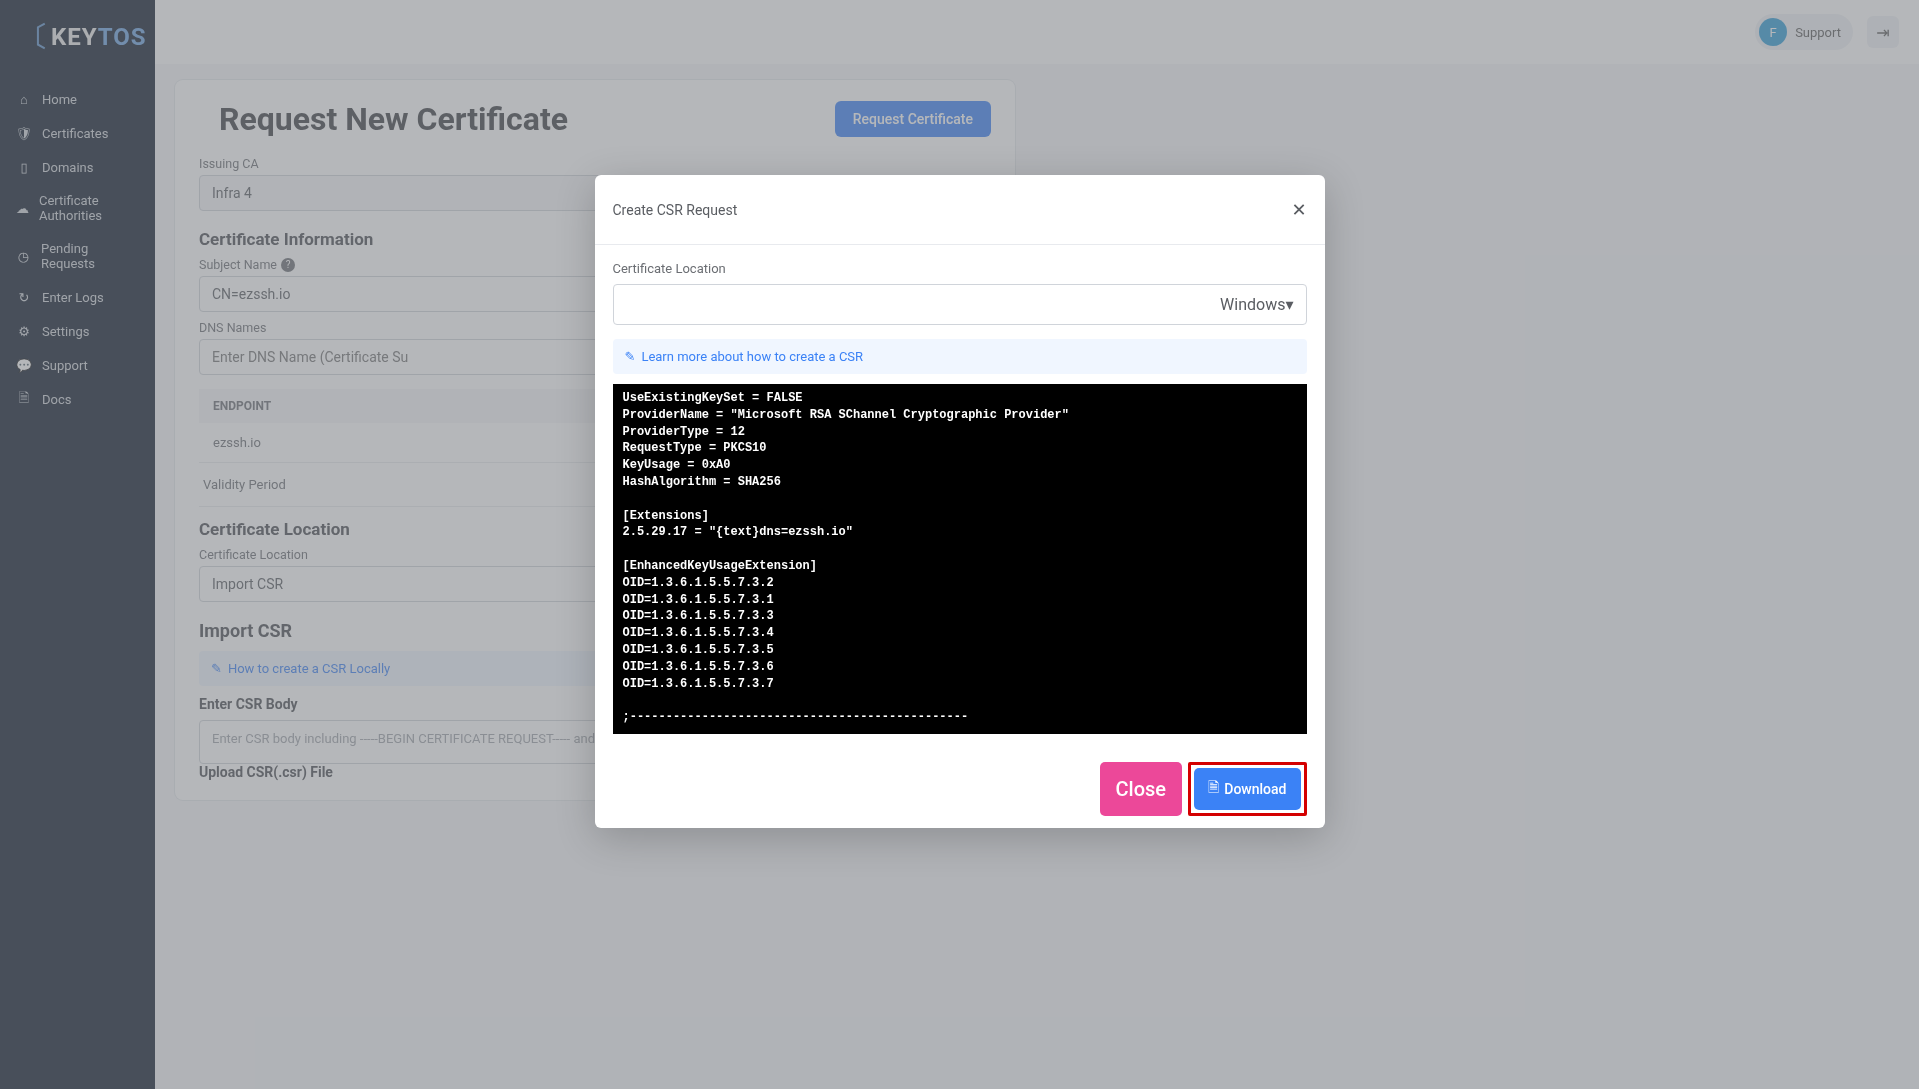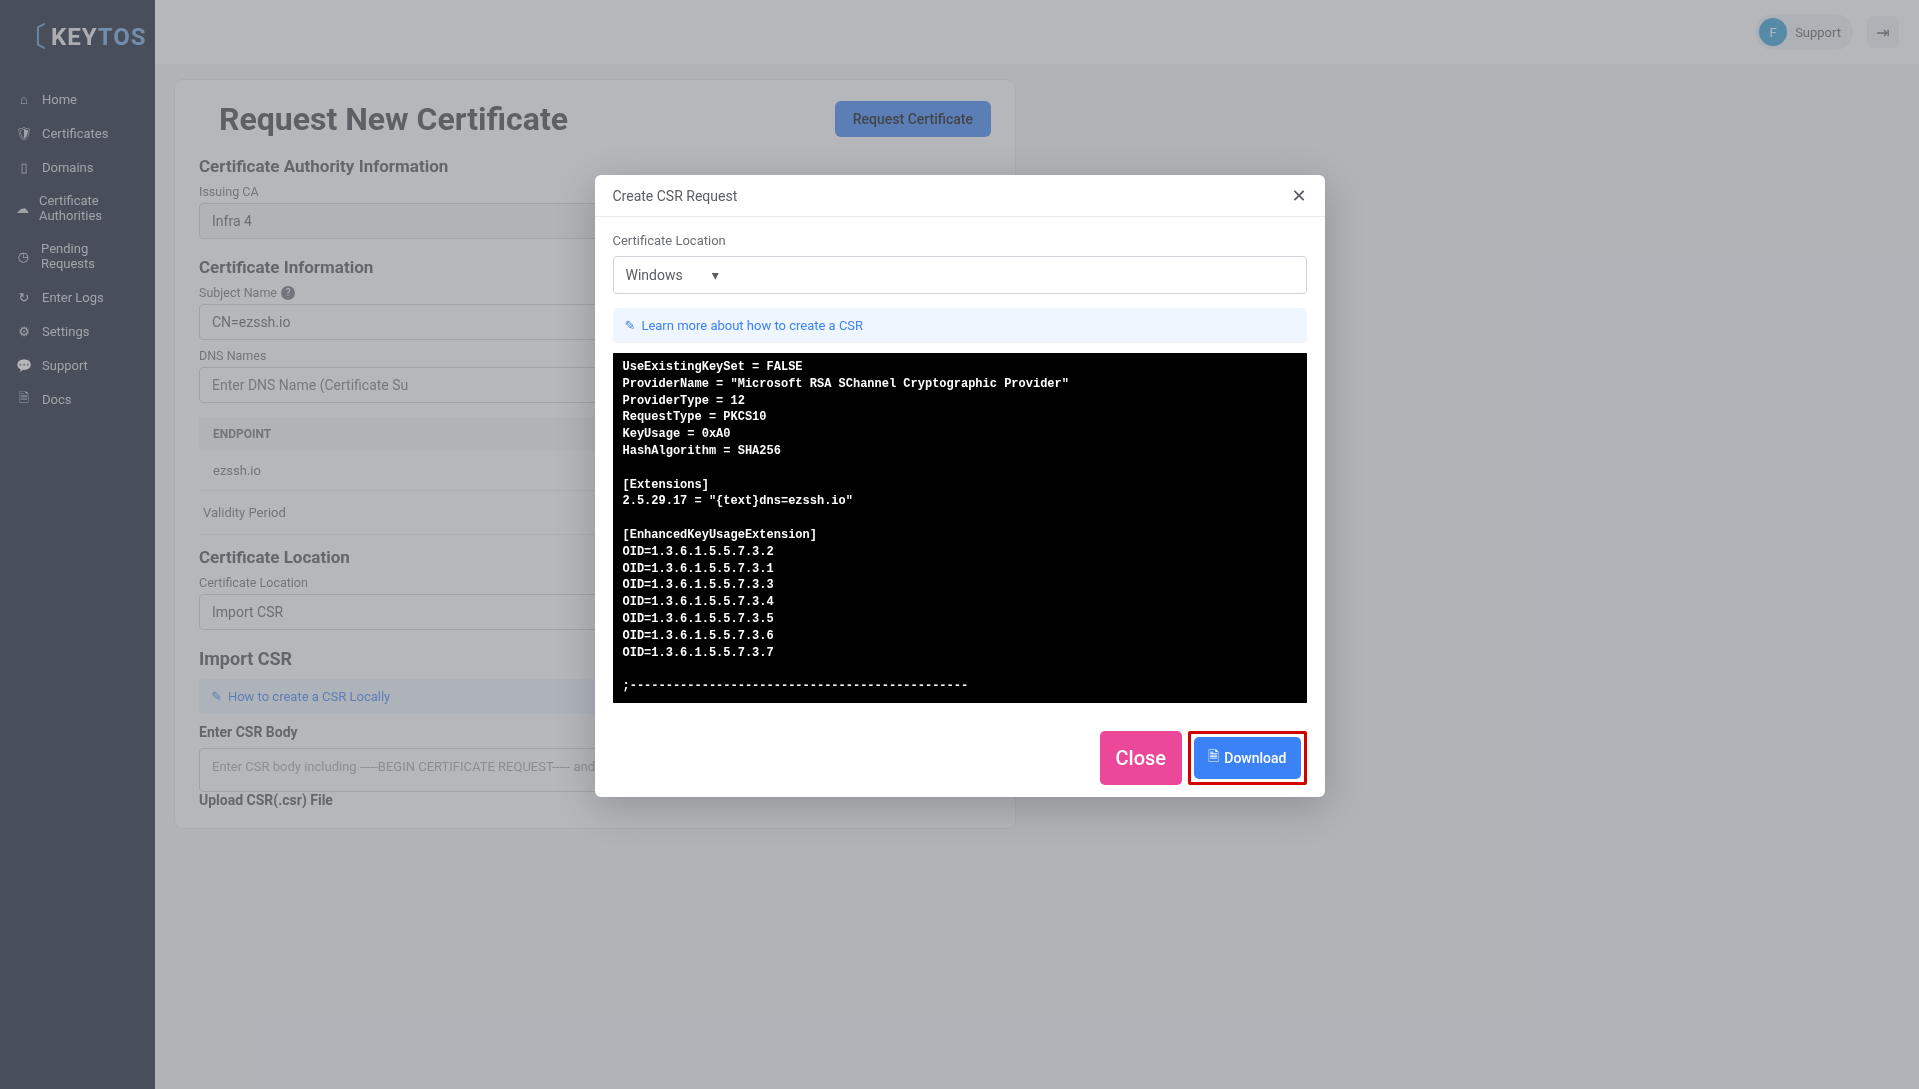--- a/index.html
+++ b/index.html
@@ -16,44 +16,44 @@
 .topbar { position: absolute; left: 155px; right: 0; top: 0; height: 64px; background: #fff; display: flex; align-items: center; justify-content: flex-end; padding: 0 20px; }
 .user-chip { display: flex; align-items: center; background: #f0f2f5; border-radius: 20px; padding: 4px 12px 4px 4px; margin-right: 14px; }
 .avatar { width: 28px; height: 28px; border-radius: 50%; background: #2e9cd6; color: #fff; display: flex; align-items: center; justify-content: center; font-size: 13px; margin-right: 8px; }
 .user-name { font-size: 13px; color: #5a5a5a; }
 .exit-icon { color: #5a5a5a; cursor: pointer; background: #f0f2f5; border-radius: 6px; width: 32px; height: 32px; display: flex; align-items: center; justify-content: center; }
 
 .main { position: absolute; left: 175px; top: 80px; width: 840px; }
 .card { background: #fff; border-radius: 8px; padding: 20px 24px; box-shadow: 0 0 0 1px #e5e8ec; }
 .page-header { display: flex; justify-content: space-between; align-items: center; margin-bottom: 18px; margin-left: 20px; }
 .page-title { font-size: 32px; font-weight: 700; color: #3d3f44; }
-.btn-primary { background: #3b82f6; color: #000000; border: none; border-radius: 6px; padding: 10px 18px; font-size: 14px; font-weight: 500; cursor: pointer; text-align: right; }
+.btn-primary { background: #3b82f6; color: #ffffff; border: none; border-radius: 6px; padding: 10px 18px; font-size: 14px; font-weight: 500; cursor: pointer; text-align: right; }
 .section-title { font-size: 17px; font-weight: 700; color: #4a4d52; margin-bottom: 6px; margin-top: 6px; }
 .field-label { font-size: 12.5px; color: #6b6e73; margin-bottom: 4px; margin-top: 8px; display: flex; align-items: center; }
 .help-icon { width: 14px; height: 14px; border-radius: 50%; background: #6b6e73; color: #fff; display: inline-flex; align-items: center; justify-content: center; font-size: 10px; margin-left: 4px; }
 .field-input { width: 100%; padding: 9px 12px; border: 1px solid #d0d4da; border-radius: 4px; font-size: 14px; color: #5a5d62; background: #fff; }
 .field-input.readonly { background: #f5f6f8; }
 .table-header { background: #f5f6f8; padding: 10px 14px; font-size: 12px; font-weight: 700; color: #6b6e73; margin-top: 14px; }
 .table-cell { padding: 12px 14px; font-size: 13px; color: #6b6e73; border-bottom: 1px solid #e8eaee; }
 .validity { padding: 14px 4px; font-size: 13px; color: #6b6e73; border-bottom: 1px solid #e8eaee; margin-bottom: 12px; }
 .link-box { background: #f0f6ff; border-radius: 4px; padding: 10px 12px; margin: 10px 0; }
 .link-text { color: #3b82f6; font-size: 13px; display: flex; align-items: center; }
 .link-icon { margin-right: 6px; }
 .or-divider { text-align: center; font-size: 13px; font-weight: 700; color: #6b6e73; padding: 12px 0; border-top: 1px solid #e8eaee; margin-top: 10px; }
 .upload-label { font-size: 14px; font-weight: 700; color: #4a4d52; }
 .textarea-placeholder { width: 100%; min-height: 44px; border: 1px solid #d0d4da; border-radius: 4px; padding: 10px 12px; font-size: 13px; color: #a0a4aa; }
 
 .overlay { position: absolute; inset: 0; background: rgba(120,124,130,0.55); z-index: 50; }
 .modal { position: absolute; left: 50%; top: 175px; transform: translateX(-50%); width: 730px; background: #fff; border-radius: 6px; z-index: 60; box-shadow: 0 10px 40px rgba(0,0,0,0.2); }
-.modal-header { padding: 10px 18px; border-bottom: 1px solid #e8eaee; display: flex; justify-content: space-between; align-items: center; }
+.modal-header { padding: 24px 18px; border-bottom: 1px solid #e8eaee; display: flex; justify-content: space-between; align-items: center; }
 .modal-title { font-size: 14px; color: #5a5d62; }
 .modal-close { cursor: pointer; color: #5a5d62; font-size: 18px; }
 .modal-body { padding: 16px 18px; }
 .modal-label { font-size: 13px; color: #6b6e73; margin-bottom: 8px; }
-.select-box { width: 100%; border: 1px solid #d0d4da; border-radius: 4px; padding: 10px 12px; font-size: 14px; color: #5a5d62; display: flex; justify-content: flex-start; align-items: center; cursor: pointer; gap: 29px; }
+.select-box { width: 100%; border: 1px solid #d0d4da; border-radius: 4px; padding: 10px 12px; font-size: 16px; color: #5a5d62; display: flex; justify-content: flex-end; align-items: center; cursor: pointer; }
 .code-block { background: #000; color: #fff; font-family: Liberation Mono, monospace; font-size: 12px; padding: 6px 10px 8px 10px; white-space: pre; line-height: 1.4; overflow: hidden; position: relative; font-weight: bold; }
 .modal-footer { padding: 12px 18px; display: flex; justify-content: flex-end; gap: 6px; }
 .btn-close { background: #ec4899; color: #fff; border: none; border-radius: 5px; padding: 9px 16px; font-size: 20px; font-weight: 500; cursor: pointer; }
 .btn-download-wrap { border: 3px solid #d40000; padding: 3px; border-radius: 2px; }
 .btn-download { background: #3b82f6; color: #fff; border: none; border-radius: 5px; padding: 9px 14px; font-size: 14px; font-weight: 500; cursor: pointer; display: flex; align-items: center; }
 .dl-icon { margin-right: 5px; }
 </style>
 </head>
 <body>
 
@@ -111,21 +111,20 @@
   <div class="exit-icon">⇥</div>
 </div>
 
 <div class="main">
   <div class="card">
     <div class="page-header">
       <h1 class="page-title">Request New Certificate</h1>
       <button class="btn-primary">Request Certificate</button>
     </div>
 
-    <div class="section-title">Certificate Authority Information</div>
     <div class="field-label">Issuing CA</div>
     <input class="field-input readonly" readonly="" value="Infra 4" style="">
 
     <div class="section-title" style="margin-top:18px;">Certificate Information</div>
     <div class="field-label">
         <span>Subject Name</span>
         <span class="help-icon">?</span>
       </div>
     <input class="field-input" value="CN=ezssh.io" style="">
 

